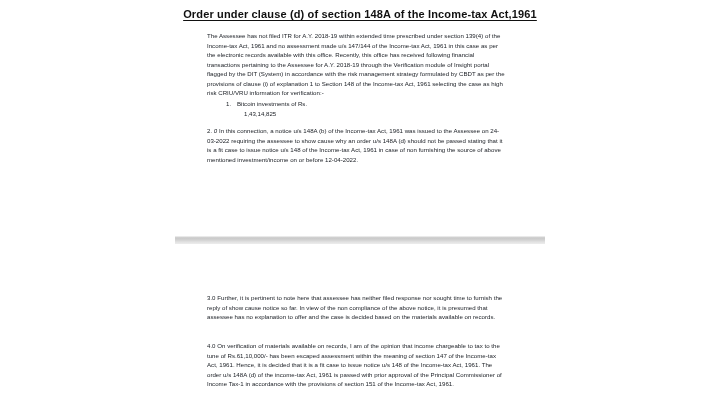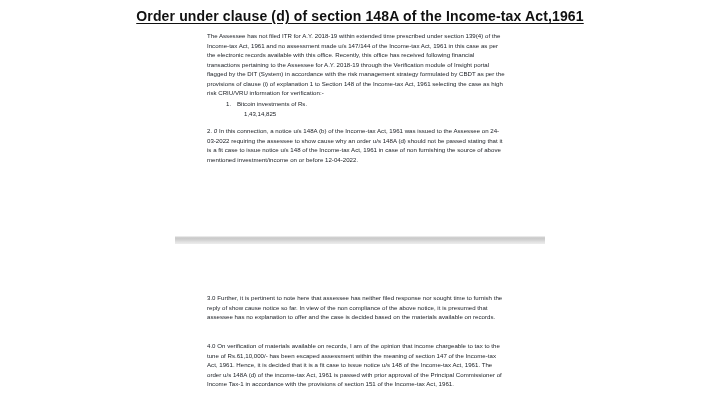--- a/index.html
+++ b/index.html
@@ -23,21 +23,21 @@
     background: #ffffff;
   }
 
   
   .doc-title {
     position: absolute;
     left: 0;
     top: 8px;
     width: 720px;
     text-align: center;
-    font-size: 14px;
+    font-size: 11px;
     font-weight: bold;
     letter-spacing: 0.15px;
     text-decoration: underline;
     text-underline-offset: 2px;
     color: #111111;
   }
 
   
   .body-col {
     position: absolute;

